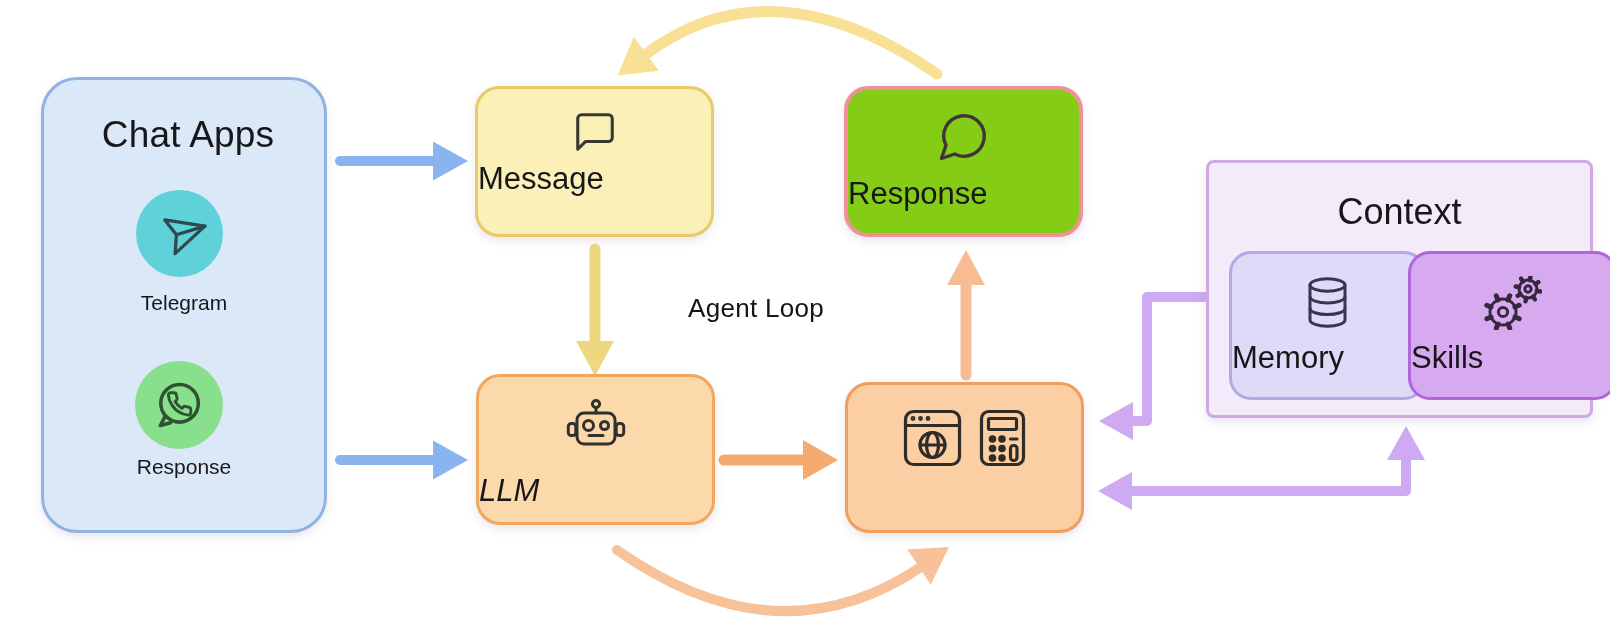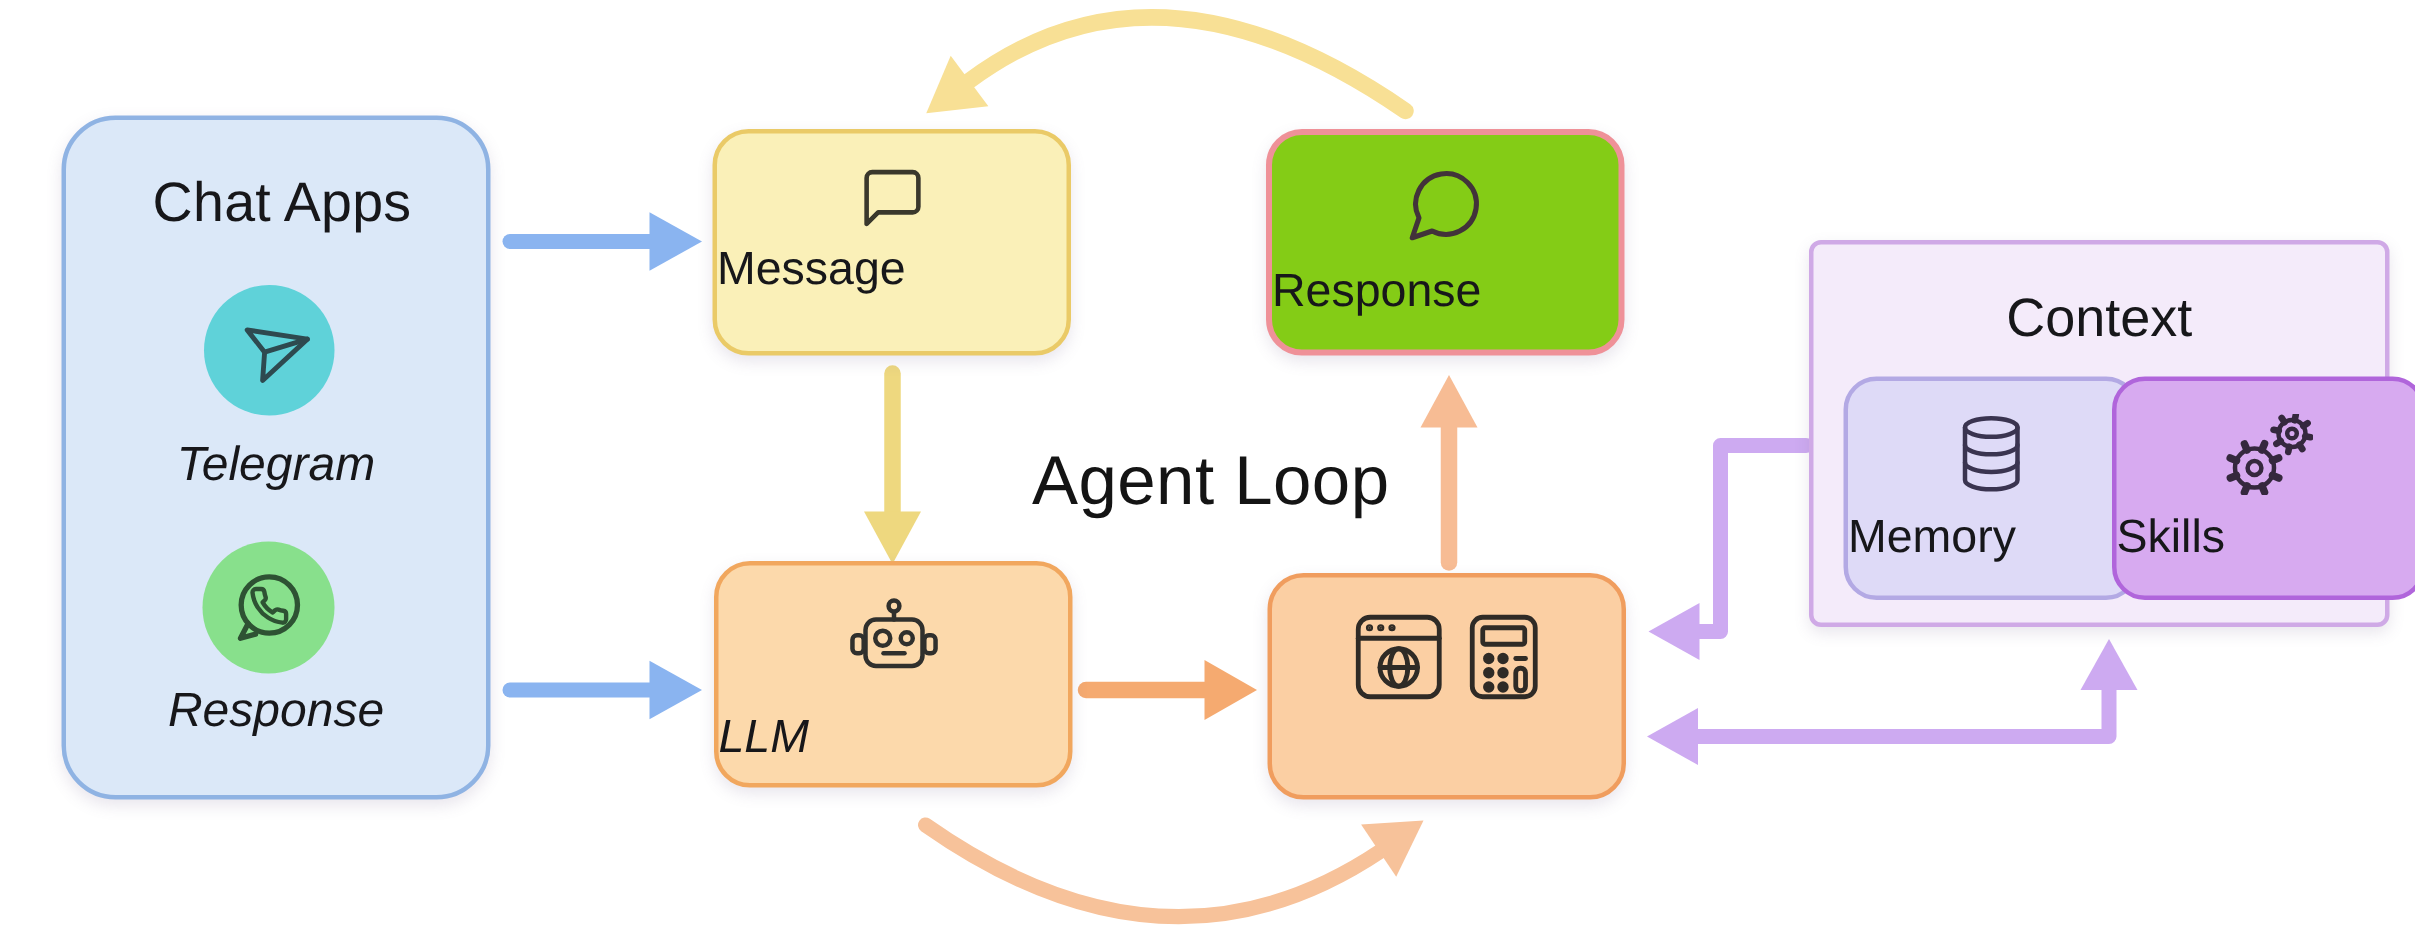--- a/index.html
+++ b/index.html
@@ -10,21 +10,21 @@
   svg{display:block;}
   #arrows{position:absolute;left:0;top:0;}
   .shadow-sm{box-shadow:0 4px 10px rgba(120,100,140,.16);}
 
   
   #chat-apps{left:41px;top:77px;width:286px;height:456px;border-radius:36px;border:3px solid;}
   #chat-apps .title{position:absolute;top:30px;margin:4px;left:0;width:100%;text-align:center;font-size:37px;font-weight:500;letter-spacing:.2px;}
   .app-circle{position:absolute;border-radius:50%;left:50%;}
   #telegram-circle{width:87px;height:87px;top:110px;margin-left:-48.5px;}
   #whatsapp-circle{width:88px;height:88px;top:281px;margin-left:-49px;}
-  .app-label{position:absolute;width:100%;text-align:center;font-size:32px;font-style:italic;}
+  .app-label{position:absolute;width:100%;text-align:center;font-size:21px;}
   #telegram-label{top:211px;}
   #whatsapp-label{top:375px;}
   .app-circle svg{position:absolute;left:50%;top:50%;transform:translate(-50%,-50%);}
 
   
   .mid-box{width:239px;height:151px;border-radius:24px;border:3px solid;}
   #message-box {left:475px;top:86px;}
   #response-box{left:844px;top:86px;border-width:4px;}
   #llm-box     {left:476px;top:374px;font-style:italic;}
   #tools-box   {left:845px;top:382px;}
@@ -41,21 +41,21 @@
 
   
   #context-box{left:1206px;top:160px;width:387px;height:258px;border-radius:8px;border:3px solid;}
   #context-box .title{position:absolute;top:28px;left:0;width:100%;text-align:center;font-size:36px;font-weight:500;margin:0;}
   .ctx-child{position:absolute;top:88px;width:159px;height:143px;border-radius:22px;border:3px solid;}
   #memory-box{left:20px;padding-left:32px;}
   #skills-box{left:199px;border-width:3.5px;}
   .ctx-child .icon-row{position:absolute;top:22px;left:0;width:100%;display:flex;justify-content:center;}
   .ctx-child .node-label{font-size:31px;top:86px;}
 
-  #agent-loop-label{position:absolute;left:688px;top:293px;font-size:46px;font-weight:500;letter-spacing:.3px;color:#141414;}
+  #agent-loop-label{position:absolute;left:688px;top:293px;font-size:26px;font-weight:500;letter-spacing:.3px;color:#141414;}
 </style>
 </head>
 <body>
 
 <div id="stage">
 
   <svg id="arrows" width="1610" height="626" viewBox="0 0 1610 626" fill="none">
 
     <g>
       <path d="M340 161 H433" stroke-width="10" stroke-linecap="round" stroke="#8ab4f0"></path>

